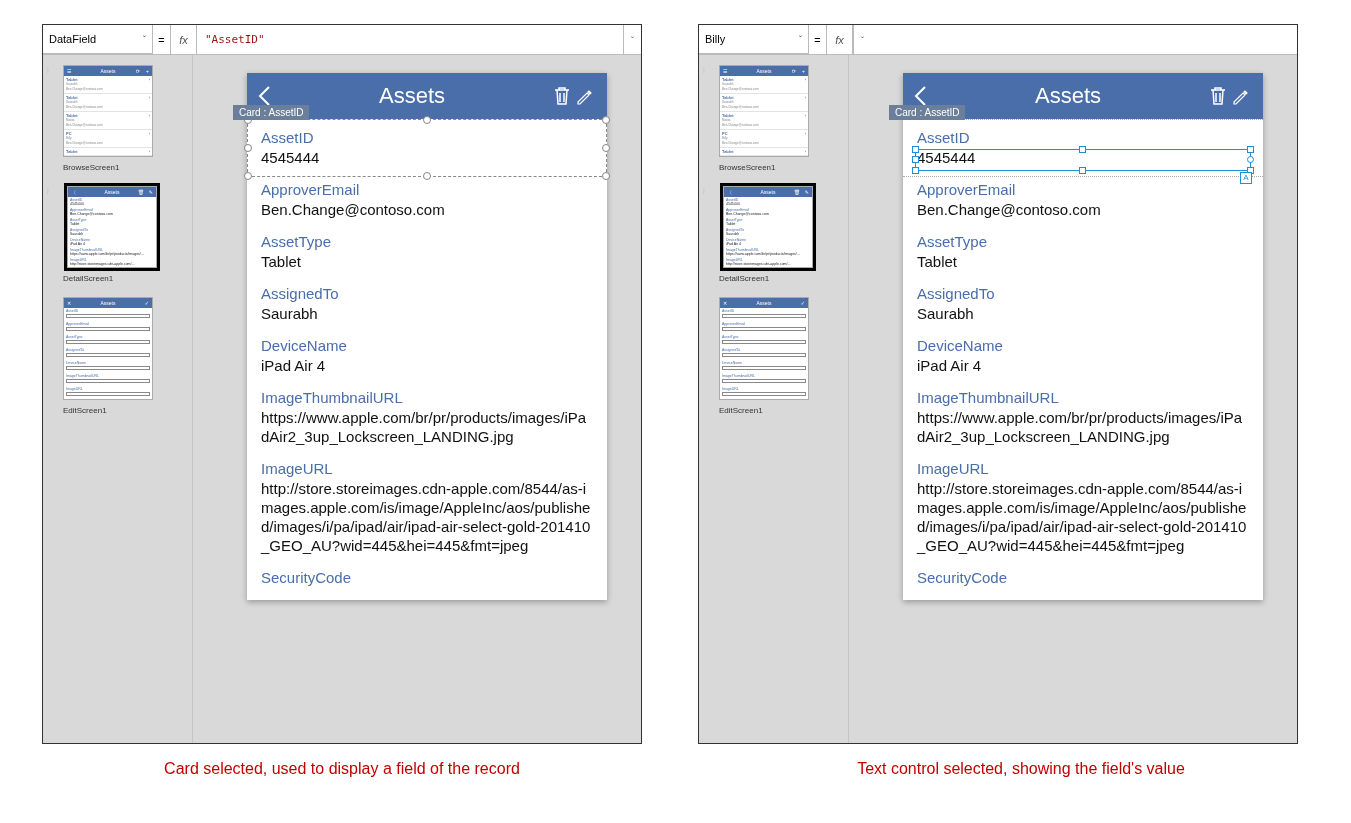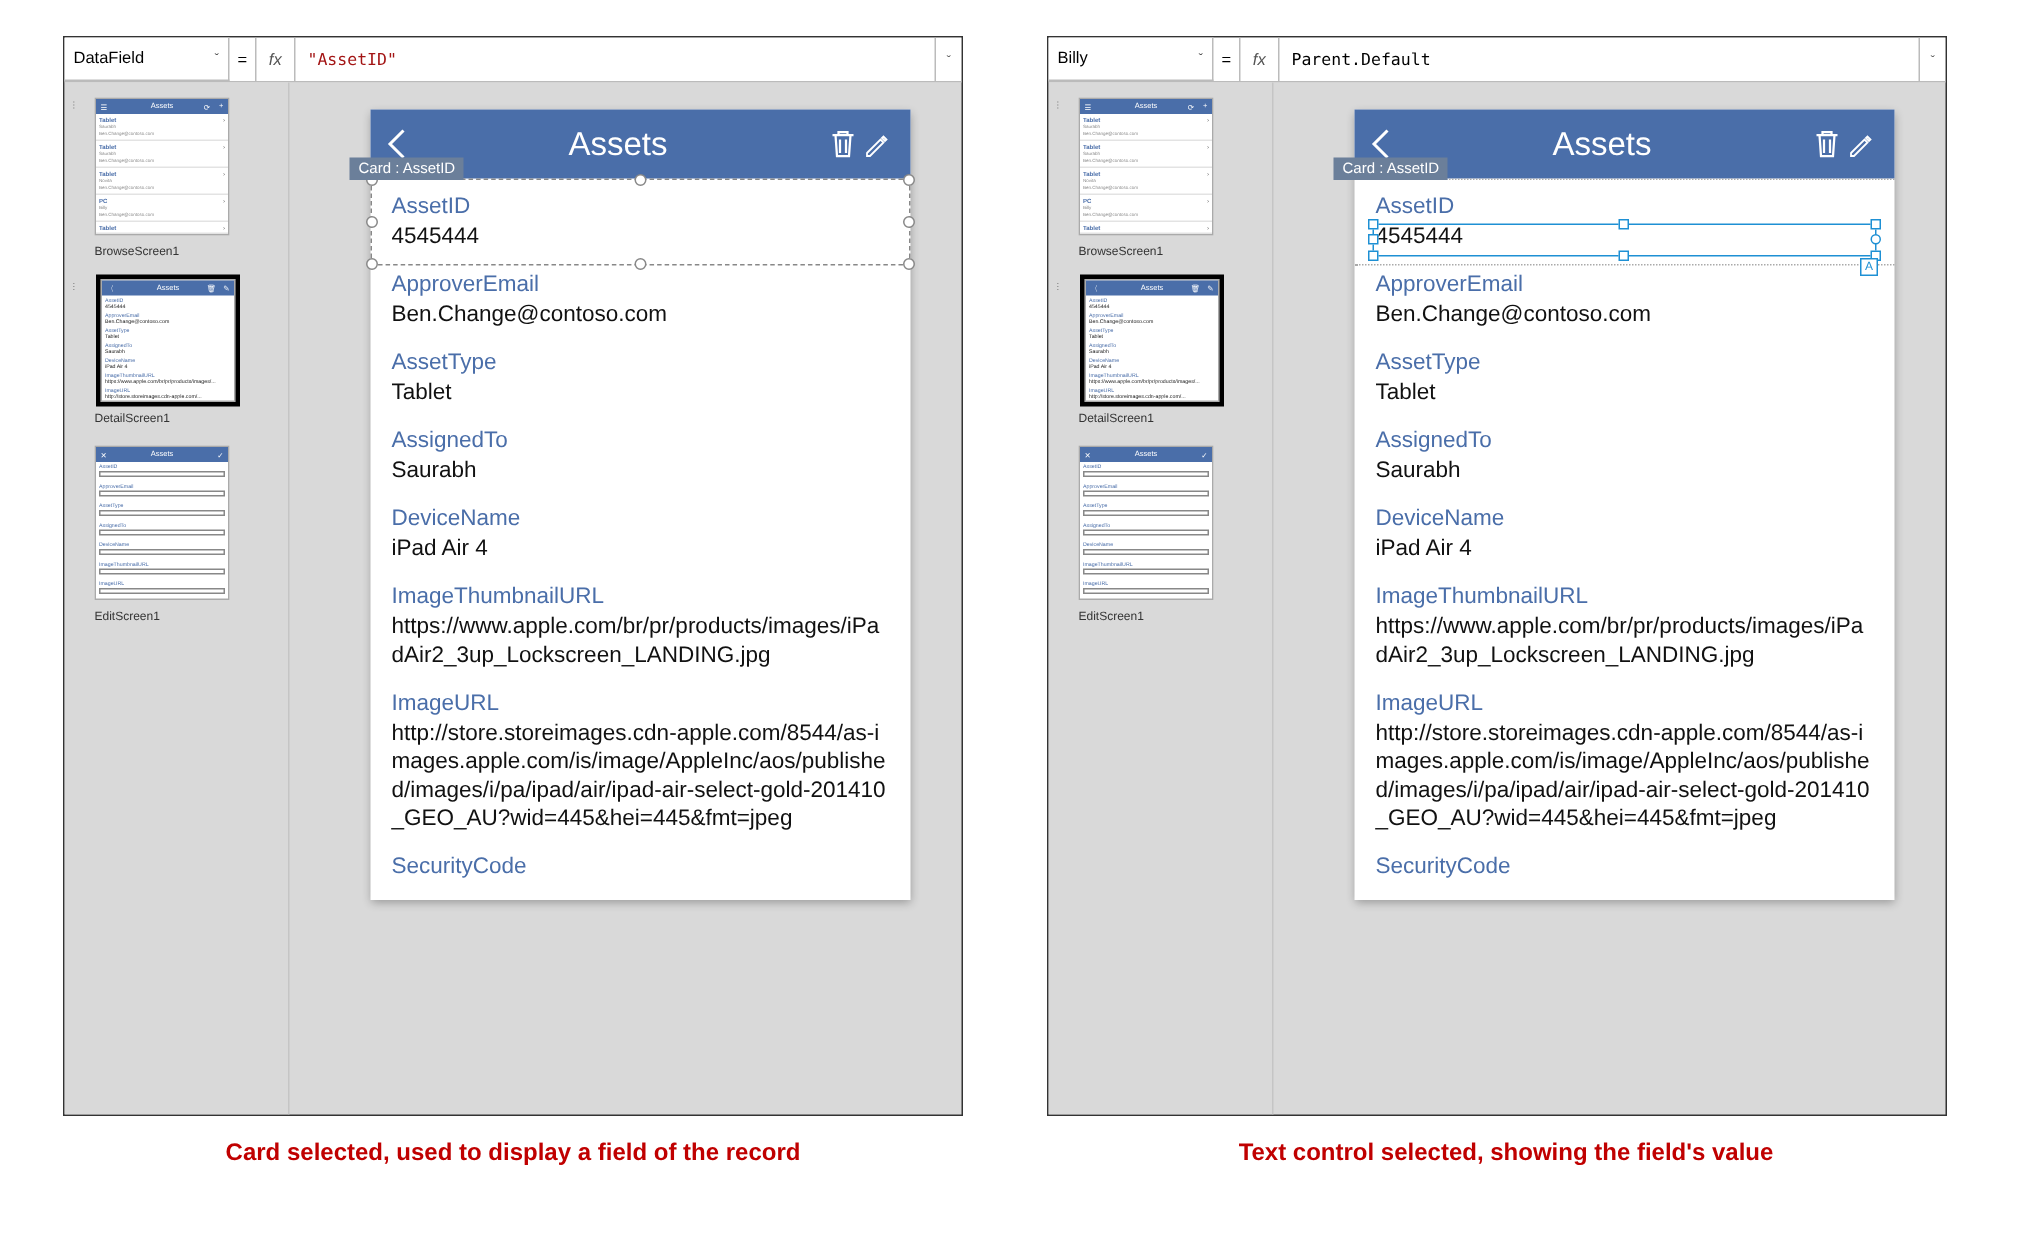--- a/index.html
+++ b/index.html
@@ -163,27 +163,27 @@
     text-align:center;
     line-height:10px;
     color:#1e90d4;
     background:#fff;
   }
 
   
   .caption {
     position:absolute;
     color:#c00000;
-    font-weight:700;
+    font-weight:400;
     font-size:16px;
     width:600px;
     text-align:center;
   }
   .caption.c1 { left:42px; top: 760px; }
-  .caption.c2 { left:704px; top: 760px; }
+  .caption.c2 { left:721px; top: 760px; }
 
   svg { display:block; }
 </style>
 </head>
 <body>
 
 <div class="panel panel-left">
 
   <div class="formula-bar">
     <div class="prop-select">
@@ -397,23 +397,20 @@
 </div>
 
 <div class="panel panel-right">
   <div class="formula-bar">
     <div class="prop-select">
       <span>Billy</span>
       <span class="chev">ˇ</span>
     </div>
     <div class="eq">=</div>
     <div class="fx">fx</div>
-    <div class="formula-text">
-      <span>Parent.Default</span>
-    </div>
     <div class="formula-expand">ˇ</div>
   </div>
 
   <div class="work-area">
     <div class="thumb-col">
 
       <div class="thumb-wrap">
         <span class="dots">⋯</span>
         <div class="thumb">
           <div class="thdr">

